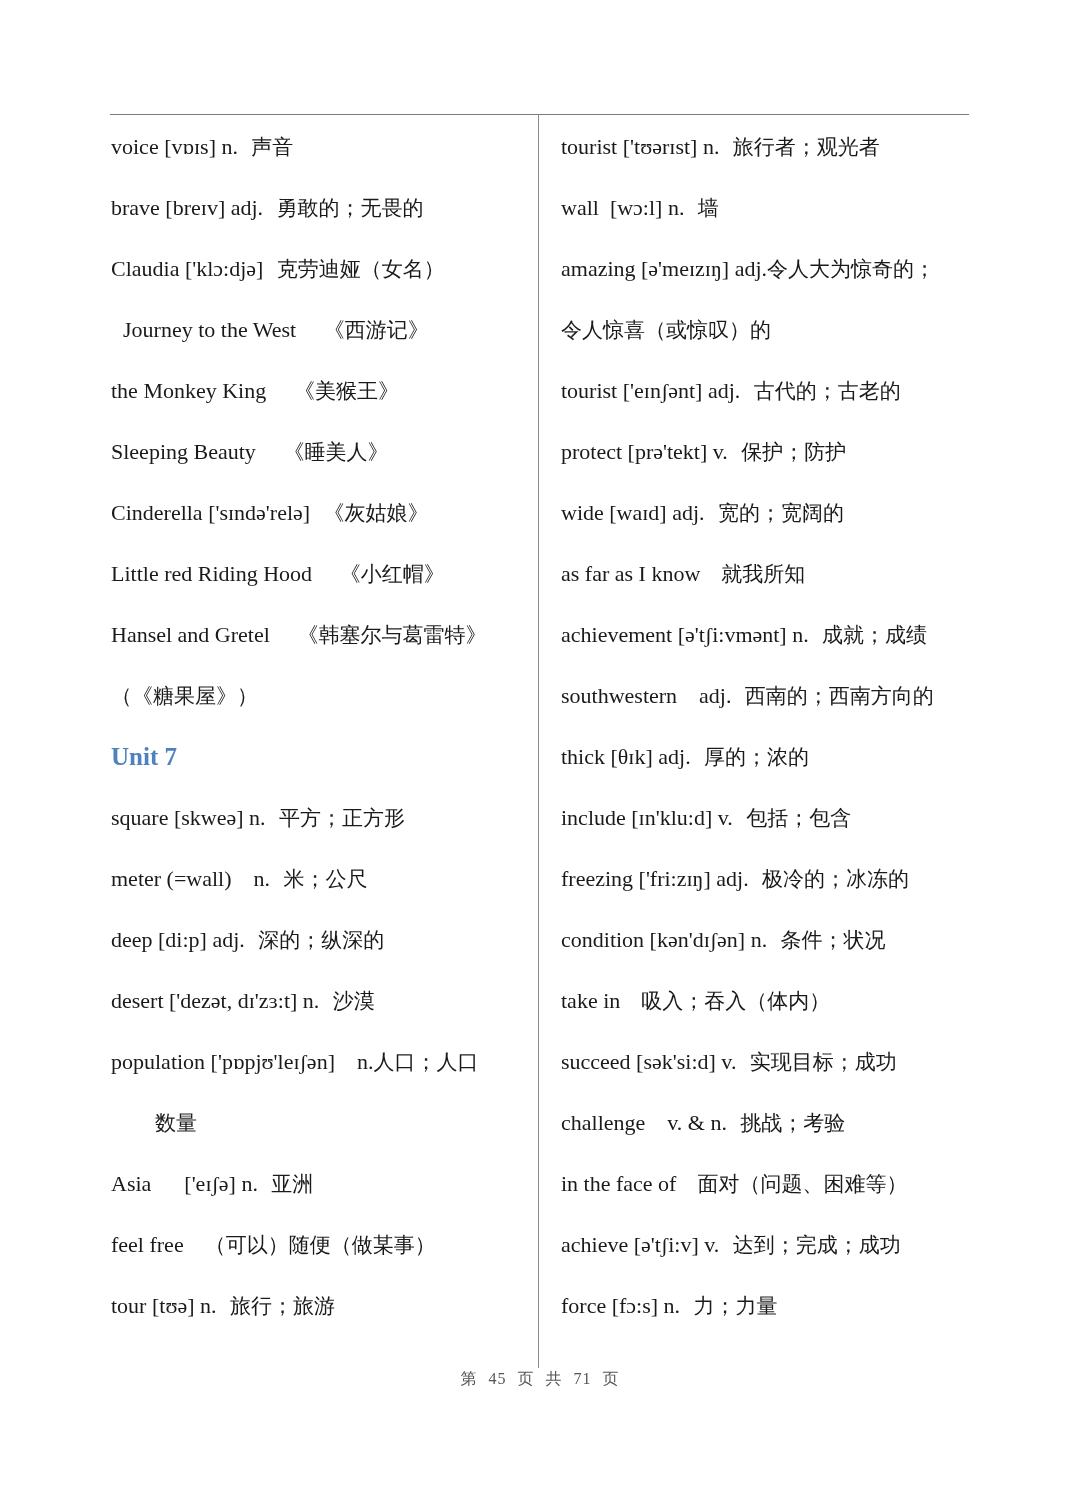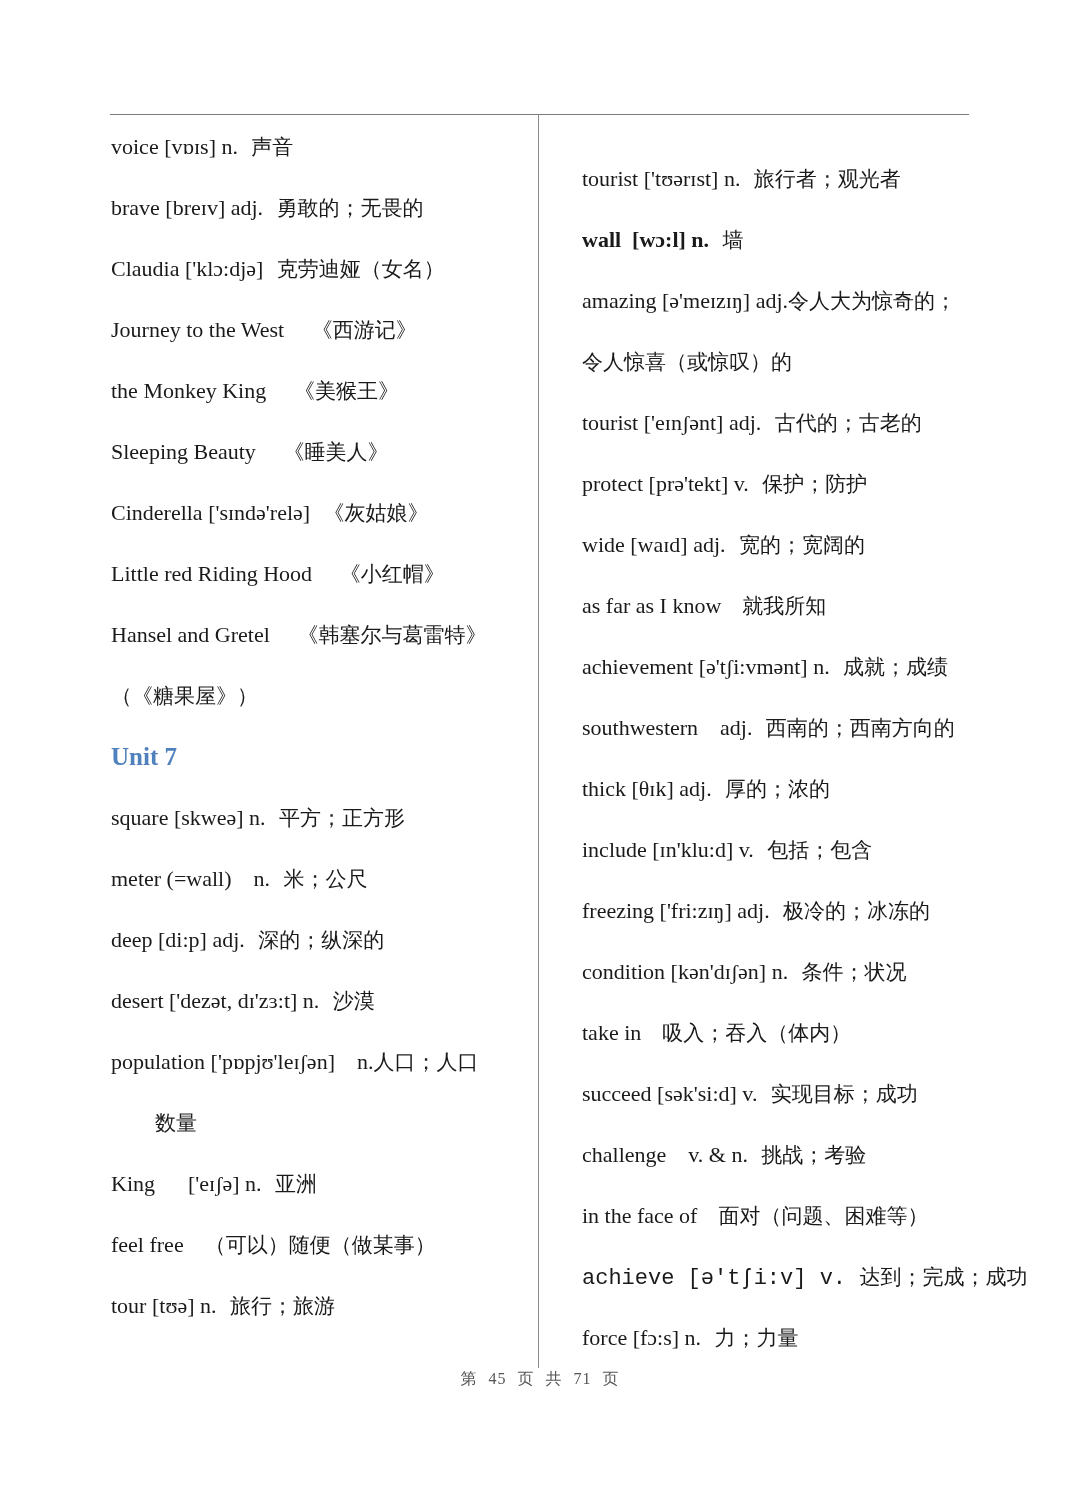--- a/index.html
+++ b/index.html
@@ -34,21 +34,21 @@
     top: 114px;
     width: 0;
     height: 1254px;
     border-left: 1.5px solid #8a8a8a;
   }
   .column {
     position: absolute;
     top: 116px;
   }
   .col-left { left: 111px; width: 420px; }
-  .col-right { left: 582px; width: 410px; margin-top: 32px; }
+  .col-right { left: 561px; width: 410px; }
   .line {
     height: 61px;
     line-height: 61px;
     font-size: 22px;
     white-space: nowrap;
   }
   .line .en {
     font-family: "Liberation Serif", "DejaVu Serif", serif;
   }
   .line .zh {
@@ -78,55 +78,55 @@
 <body>
 
 <div class="page">
   <div class="top-rule"></div>
   <div class="col-divider"></div>
 
   <div class="column col-left" id="col-left">
       <div class="line"><span class="en" style="white-space: pre;">voice [vɒɪs] n.</span><span class="zh" style="white-space: pre;">  声音</span></div>
       <div class="line"><span class="en" style="white-space: pre;">brave [breɪv] adj.</span><span class="zh" style="white-space: pre;">  勇敢的；无畏的</span></div>
       <div class="line"><span class="en" style="white-space: pre;">Claudia ['klɔ:djə]</span><span class="zh" style="white-space: pre;">  克劳迪娅（女名）</span></div>
-      <div class="line"><span class="en" style="white-space: pre;">Journey to the West</span><span class="zh" style="white-space: pre;">　 《西游记》</span></div>
+      <div class="line"><span class="en" style="white-space: pre; margin-left: 12px;">Journey to the West</span><span class="zh" style="white-space: pre;">　 《西游记》</span></div>
       <div class="line"><span class="en" style="white-space: pre;">the Monkey King</span><span class="zh" style="white-space: pre;">　 《美猴王》</span></div>
       <div class="line"><span class="en" style="white-space: pre;">Sleeping Beauty</span><span class="zh" style="white-space: pre;">　 《睡美人》</span></div>
       <div class="line"><span class="en" style="white-space: pre;">Cinderella ['sɪndə'relə]</span><span class="zh" style="white-space: pre;">  《灰姑娘》</span></div>
       <div class="line"><span class="en" style="white-space: pre;">Little red Riding Hood</span><span class="zh" style="white-space: pre;">　 《小红帽》</span></div>
       <div class="line"><span class="en" style="white-space: pre; margin-top: 24px;">Hansel and Gretel</span><span class="zh" style="white-space: pre;">　 《韩塞尔与葛雷特》</span></div>
       <div class="line"><span class="en" style="white-space: pre;"></span><span class="zh" style="white-space: pre;">（《糖果屋》）</span></div>
       <div class="line"><span class="unit-heading">Unit 7</span></div>
       <div class="line"><span class="en" style="white-space: pre;">square [skweə] n.</span><span class="zh" style="white-space: pre;">  平方；正方形</span></div>
       <div class="line"><span class="en" style="white-space: pre;">meter (=wall)    n.</span><span class="zh" style="white-space: pre;">  米；公尺</span></div>
       <div class="line"><span class="en" style="white-space: pre;">deep [di:p] adj.</span><span class="zh" style="white-space: pre;">  深的；纵深的</span></div>
       <div class="line"><span class="en" style="white-space: pre;">desert ['dezət, dɪ'zɜ:t] n.</span><span class="zh" style="white-space: pre;">  沙漠</span></div>
       <div class="line"><span class="en" style="white-space: pre;">population ['pɒpjʊ'leɪʃən]    n.</span><span class="zh" style="white-space: pre;">人口；人口</span></div>
       <div class="line"><span class="en" style="white-space: pre;"></span><span class="zh" style="white-space: pre; margin-left: 44px;">数量</span></div>
-      <div class="line"><span class="en" style="white-space: pre;">King      ['eɪʃə] n.</span><span class="zh" style="white-space: pre;">  亚洲</span></div>
+      <div class="line"><span class="en" style="white-space: pre;">Asia      ['eɪʃə] n.</span><span class="zh" style="white-space: pre;">  亚洲</span></div>
       <div class="line"><span class="en" style="white-space: pre;">feel free</span><span class="zh" style="white-space: pre;">　（可以）随便（做某事）</span></div>
       <div class="line"><span class="en" style="white-space: pre;">tour [tʊə] n.</span><span class="zh" style="white-space: pre;">  旅行；旅游</span></div>
     </div>
   <div class="column col-right" id="col-right">
       <div class="line"><span class="en" style="white-space: pre;">tourist ['tʊərɪst] n.</span><span class="zh" style="white-space: pre;">  旅行者；观光者</span></div>
-      <div class="line"><span class="en" style="white-space: pre; font-weight: bold;">wall  [wɔ:l] n.</span><span class="zh" style="white-space: pre;">  墙</span></div>
+      <div class="line"><span class="en" style="white-space: pre;">wall  [wɔ:l] n.</span><span class="zh" style="white-space: pre;">  墙</span></div>
       <div class="line"><span class="en" style="white-space: pre;">amazing [ə'meɪzɪŋ] adj.</span><span class="zh" style="white-space: pre;">令人大为惊奇的；</span></div>
       <div class="line"><span class="en" style="white-space: pre;"></span><span class="zh" style="white-space: pre;">令人惊喜（或惊叹）的</span></div>
       <div class="line"><span class="en" style="white-space: pre;">tourist ['eɪnʃənt] adj.</span><span class="zh" style="white-space: pre;">  古代的；古老的</span></div>
       <div class="line"><span class="en" style="white-space: pre;">protect [prə'tekt] v.</span><span class="zh" style="white-space: pre;">  保护；防护</span></div>
       <div class="line"><span class="en" style="white-space: pre;">wide [waɪd] adj.</span><span class="zh" style="white-space: pre;">  宽的；宽阔的</span></div>
       <div class="line"><span class="en" style="white-space: pre;">as far as I know</span><span class="zh" style="white-space: pre;">　就我所知</span></div>
       <div class="line"><span class="en" style="white-space: pre;">achievement [ə'tʃi:vmənt] n.</span><span class="zh" style="white-space: pre;">  成就；成绩</span></div>
       <div class="line"><span class="en" style="white-space: pre;">southwestern    adj.</span><span class="zh" style="white-space: pre;">  西南的；西南方向的</span></div>
       <div class="line"><span class="en" style="white-space: pre;">thick [θɪk] adj.</span><span class="zh" style="white-space: pre;">  厚的；浓的</span></div>
       <div class="line"><span class="en" style="white-space: pre;">include [ɪn'klu:d] v.</span><span class="zh" style="white-space: pre;">  包括；包含</span></div>
       <div class="line"><span class="en" style="white-space: pre;">freezing ['fri:zɪŋ] adj.</span><span class="zh" style="white-space: pre;">  极冷的；冰冻的</span></div>
       <div class="line"><span class="en" style="white-space: pre;">condition [kən'dɪʃən] n.</span><span class="zh" style="white-space: pre;">  条件；状况</span></div>
       <div class="line"><span class="en" style="white-space: pre;">take in</span><span class="zh" style="white-space: pre;">　吸入；吞入（体内）</span></div>
       <div class="line"><span class="en" style="white-space: pre;">succeed [sək'si:d] v.</span><span class="zh" style="white-space: pre;">  实现目标；成功</span></div>
       <div class="line"><span class="en" style="white-space: pre;">challenge    v. &amp; n.</span><span class="zh" style="white-space: pre;">  挑战；考验</span></div>
       <div class="line"><span class="en" style="white-space: pre;">in the face of</span><span class="zh" style="white-space: pre;">　面对（问题、困难等）</span></div>
-      <div class="line"><span class="en" style="white-space: pre; font-family: Liberation Mono, monospace;">achieve [ə'tʃi:v] v.</span><span class="zh" style="white-space: pre;">  达到；完成；成功</span></div>
+      <div class="line"><span class="en" style="white-space: pre;">achieve [ə'tʃi:v] v.</span><span class="zh" style="white-space: pre;">  达到；完成；成功</span></div>
       <div class="line"><span class="en" style="white-space: pre;">force [fɔ:s] n.</span><span class="zh" style="white-space: pre;">  力；力量</span></div>
     </div>
 
   <div class="footer">第 45 页 共 71 页</div>
 </div>
 
 </body></html>

